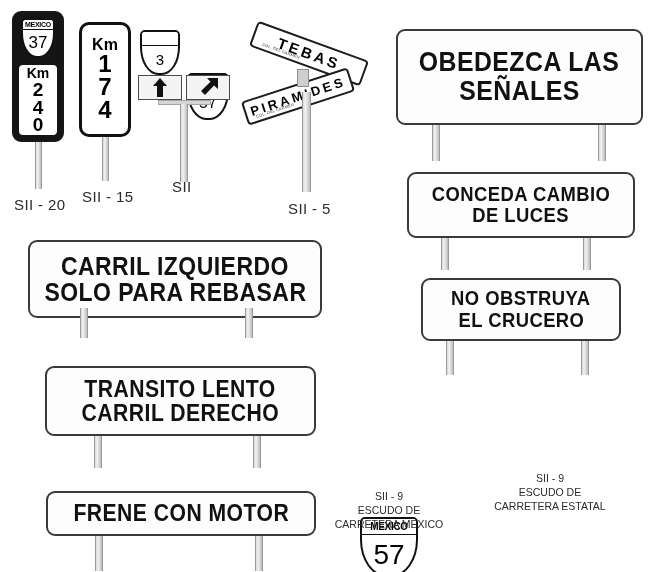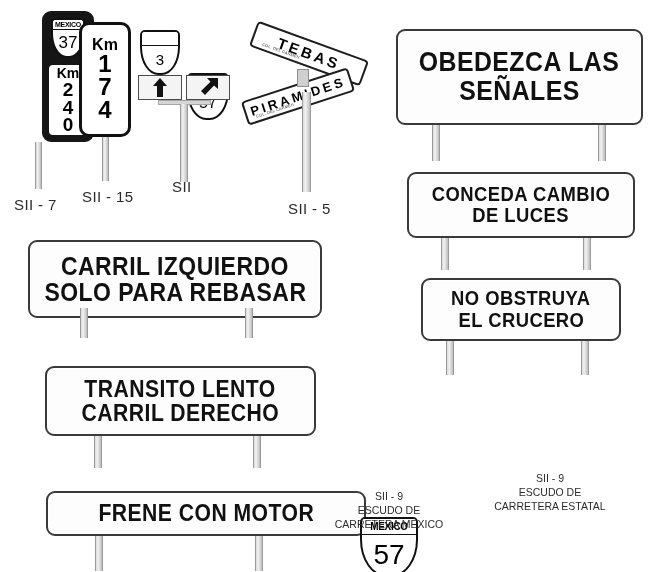--- a/index.html
+++ b/index.html
@@ -155,36 +155,36 @@
     letter-spacing:0.2px;
     font-weight:normal;
     color:#333;
   }
 </style>
 </head>
 <body>
 
 <div id="canvas">
 
-  <div class="abs kmpost14" style="left:12px;top:11px;margin-left:30px;">
+  <div class="abs kmpost14" style="left:12px;top:11px;">
     <div class="topzone">
       <div class="shield" style="width:34px;height:40px;">
         <div class="banner" style="font-size:7px;line-height:9px;height:10px;">MEXICO</div>
         <div class="num" style="font-size:17px;">37</div>
       </div>
     </div>
     <div class="botzone">
       <div class="kmlab">Km</div>
       <div class="kmnum">2</div>
       <div class="kmnum">4</div>
       <div class="kmnum">0</div>
     </div>
   </div>
   <div class="abs post" style="left:35px;top:142px;width:5px;height:47px;"></div>
-  <div class="abs cap" style="left:14px;top:196px;">SII - 7</div>
+  <div class="abs cap" style="left:14px;top:196px;">SII - 20</div>
 
   <div class="abs kmpost15" style="left:79px;top:22px;">
     <div class="kmlab">Km</div>
     <div class="kmnum">1</div>
     <div class="kmnum">7</div>
     <div class="kmnum">4</div>
   </div>
   <div class="abs post" style="left:102px;top:137px;width:5px;height:44px;"></div>
   <div class="abs cap" style="left:82px;top:188px;">SII - 15</div>
 
@@ -257,21 +257,21 @@
   <div class="abs post" style="left:80px;top:308px;width:6px;height:30px;"></div>
   <div class="abs post" style="left:245px;top:308px;width:6px;height:30px;"></div>
 
   <div class="abs msgsign" style="left:45px;top:366px;width:271px;height:70px;padding:20px 10px;font-size:23px;">
     <div class="line">TRANSITO LENTO</div>
     <div class="line">CARRIL DERECHO</div>
   </div>
   <div class="abs post" style="left:94px;top:436px;width:6px;height:32px;"></div>
   <div class="abs post" style="left:253px;top:436px;width:6px;height:32px;"></div>
 
-  <div class="abs msgsign" style="left:46px;top:491px;width:320px;height:45px;padding:2px 10px;font-size:23px;">
+  <div class="abs msgsign" style="left:46px;top:491px;width:270px;height:45px;padding:2px 10px;font-size:23px;">
     <div class="line">FRENE CON MOTOR</div>
   </div>
   <div class="abs post" style="left:95px;top:536px;width:6px;height:35px;"></div>
   <div class="abs post" style="left:255px;top:536px;width:6px;height:35px;"></div>
 
   <div class="abs shield" style="left:360px;top:425px;width:58px;height:60px;">
     <div class="banner" style="font-size:10px;line-height:15px;height:16px;">MEXICO</div>
     <div class="num" style="font-size:28px;">57</div>
   </div>
   <div class="abs capblock" style="left:329px;top:490px;width:120px;">

